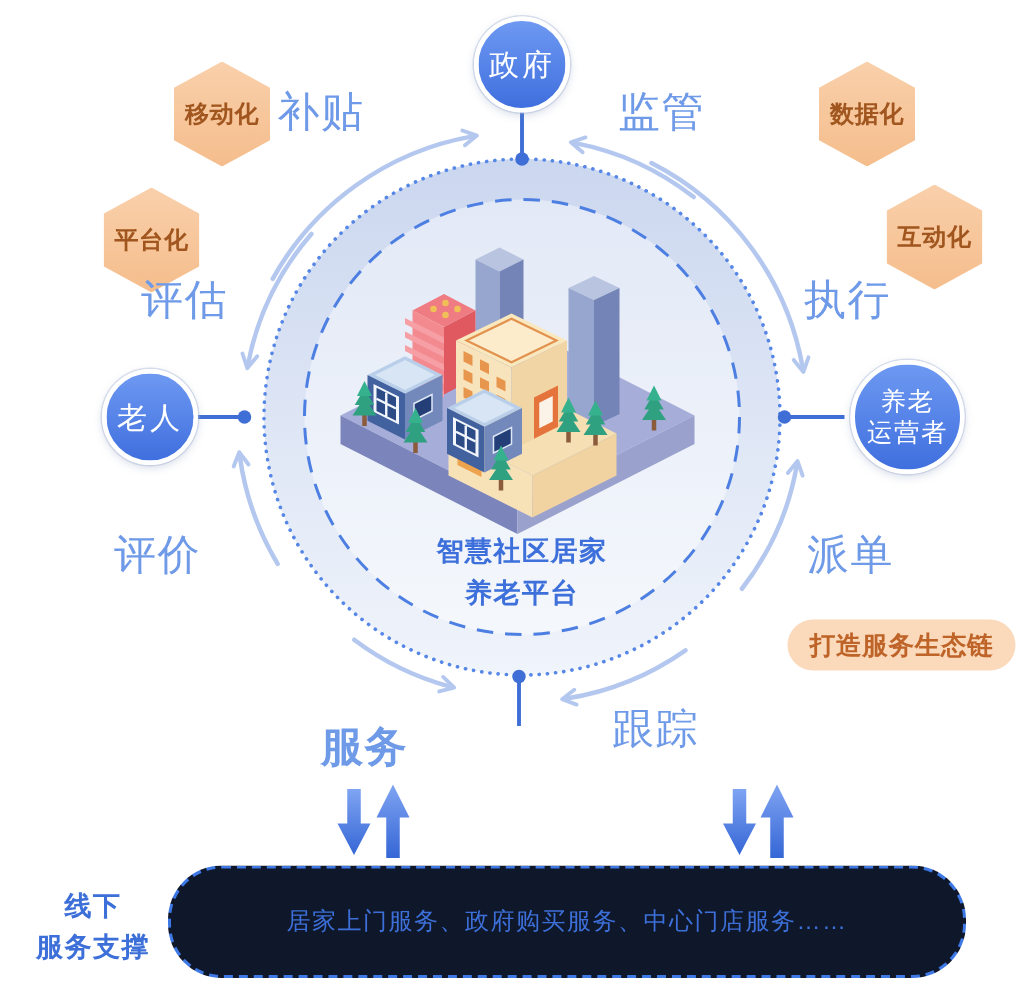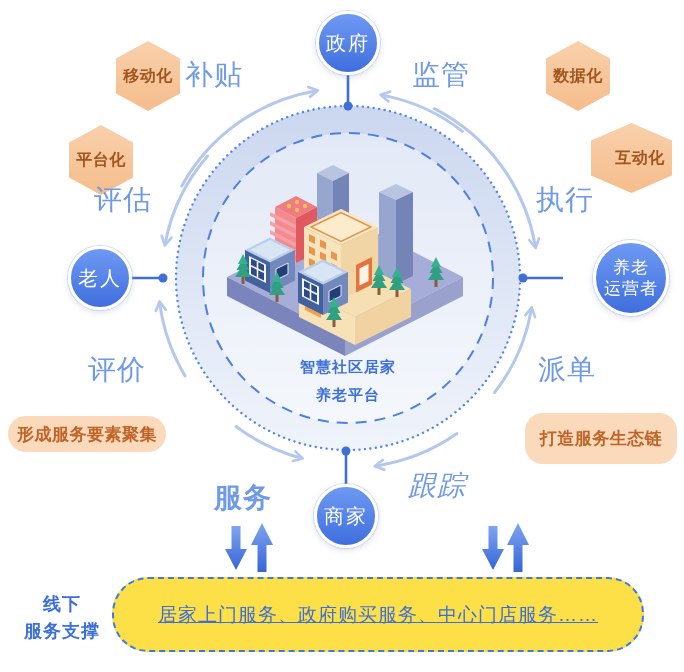--- a/index.html
+++ b/index.html
@@ -14,25 +14,25 @@
         align-items:center;justify-content:center;
         box-shadow:0 0 0 1px rgba(170,185,215,.45),0 2px 6px rgba(120,140,180,.30);}
   .node-lg{font-size:20px;letter-spacing:2px;font-weight:500;}
   .node-sm{font-size:17px;line-height:21px;letter-spacing:1px;font-weight:500;}
   .hexagon{position:absolute;width:64px;height:70px;display:flex;align-items:center;justify-content:center;
            clip-path:polygon(50% 0,100% 25%,100% 75%,50% 100%,0 75%,0 25%);
            background:linear-gradient(180deg,#f9d0ab 0%,#f5bd8c 100%);
            color:#a0561e;font-size:16px;font-weight:600;letter-spacing:.5px;margin-left:20px;}
   .tag-pill{position:absolute;background:#fbd9bb;color:#bf6428;font-weight:700;font-size:17px;
             border-radius:18px;display:flex;align-items:center;justify-content:center;letter-spacing:.5px;}
-  .center-caption{position:absolute;color:#3d70da;font-size:15px;font-weight:600;text-align:center;
+  .center-caption{position:absolute;color:#3d70da;font-size:18px;font-weight:600;text-align:center;
                   line-height:28px;transform:translateX(-50%);white-space:nowrap;letter-spacing:1px;}
-  .services-box{position:absolute;border:2px dashed #3e78e4;border-radius:36px;background:#fde047;
-                color:#3c6fd8;font-size:19px;font-weight:500;display:flex;align-items:center;
-                justify-content:center;letter-spacing:1px;text-decoration:underline;}
+  .services-box{position:absolute;border:2px dashed #3e78e4;border-radius:36px;background:#0f172a;
+                color:#3c6fd8;font-size:16px;font-weight:500;display:flex;align-items:center;
+                justify-content:center;letter-spacing:1px;}
   .offline-label{position:absolute;color:#3c6fd8;font-weight:700;font-size:18px;text-align:center;
                  line-height:27px;letter-spacing:1px;}
 </style>
 </head>
 <body>
 
 <div class="stage">
 
   <svg width="684" height="672" viewBox="0 0 684 672">
     <defs>
@@ -194,46 +194,44 @@
       <path d="M231.5,526 H240.5 V549 H247 L236,570 L225,549 H231.5 Z"></path>
       <path d="M262,523 L273,545 H266.5 V572 H257.5 V545 H251 Z"></path>
       <path d="M488.5,526 H497.5 V549 H504 L493,570 L482,549 H488.5 Z"></path>
       <path d="M518,523 L529,545 H522.5 V572 H513.5 V545 H507 Z"></path>
     </g>
   </svg>
 
   <div class="hexagon" style="left:96px;top:41px;">移动化</div>
   <div class="hexagon" style="left:49px;top:125px;">平台化</div>
   <div class="hexagon" style="left:526px;top:41px;">数据化</div>
-  <div class="hexagon" style="left:571px;top:123px;padding-left:17px;">互动化</div>
+  <div class="hexagon" style="left:571px;top:123px;">互动化</div>
 
   <div class="abs flow-label" style="left:214px;top:75px;">补贴</div>
   <div class="abs flow-label" style="left:441px;top:75px;text-align:center;">监管</div>
   <div class="abs flow-label" style="left:123px;top:200px;">评估</div>
   <div class="abs flow-label" style="left:565px;top:200px;">执行</div>
-  <div class="abs flow-label" style="left:117px;top:370px;">评价</div>
+  <div class="abs flow-label" style="left:105px;top:370px;">评价</div>
   <div class="abs flow-label" style="left:567px;top:370px;text-align:center;">派单</div>
   <div class="abs flow-label" style="left:243px;top:498px;font-weight:bold;">服务</div>
-  <div class="abs flow-label" style="left:437px;top:486px;font-style:italic;">跟踪</div>
+  <div class="abs flow-label" style="left:437px;top:486px;">跟踪</div>
 
   <div class="center-caption" style="left:348px;top:353px;">
     <div>智慧社区居家</div>
     <div>养老平台</div>
   </div>
 
   <div class="node node-lg" style="left:316px;top:11px;width:64px;height:64px;">政府</div>
   <div class="node node-lg" style="left:68px;top:246px;width:64px;height:64px;">老人</div>
-  <div class="node node-sm" style="left:593px;top:240px;width:76px;height:76px;">
+  <div class="node node-sm" style="left:567px;top:240px;width:76px;height:76px;">
     <div>养老</div>
     <div>运营者</div>
   </div>
-  <div class="node node-lg" style="left:314px;top:484px;width:64px;height:64px;">商家</div>
-
-  <div class="tag-pill" style="left:8px;top:416px;width:158px;height:36px;">形成服务要素聚集</div>
-  <div class="tag-pill" style="left:525px;top:413px;width:152px;height:51px;">打造服务生态链</div>
+
+  <div class="tag-pill" style="left:525px;top:413px;width:152px;height:34px;">打造服务生态链</div>
 
   <div class="offline-label" style="left:18px;top:591px;width:88px;">
     <div>线下</div>
     <div>服务支撑</div>
   </div>
   <div class="services-box" style="left:112px;top:577px;width:528px;height:71px;">居家上门服务、政府购买服务、中心门店服务……</div>
 
 </div>
 
 </body></html>

